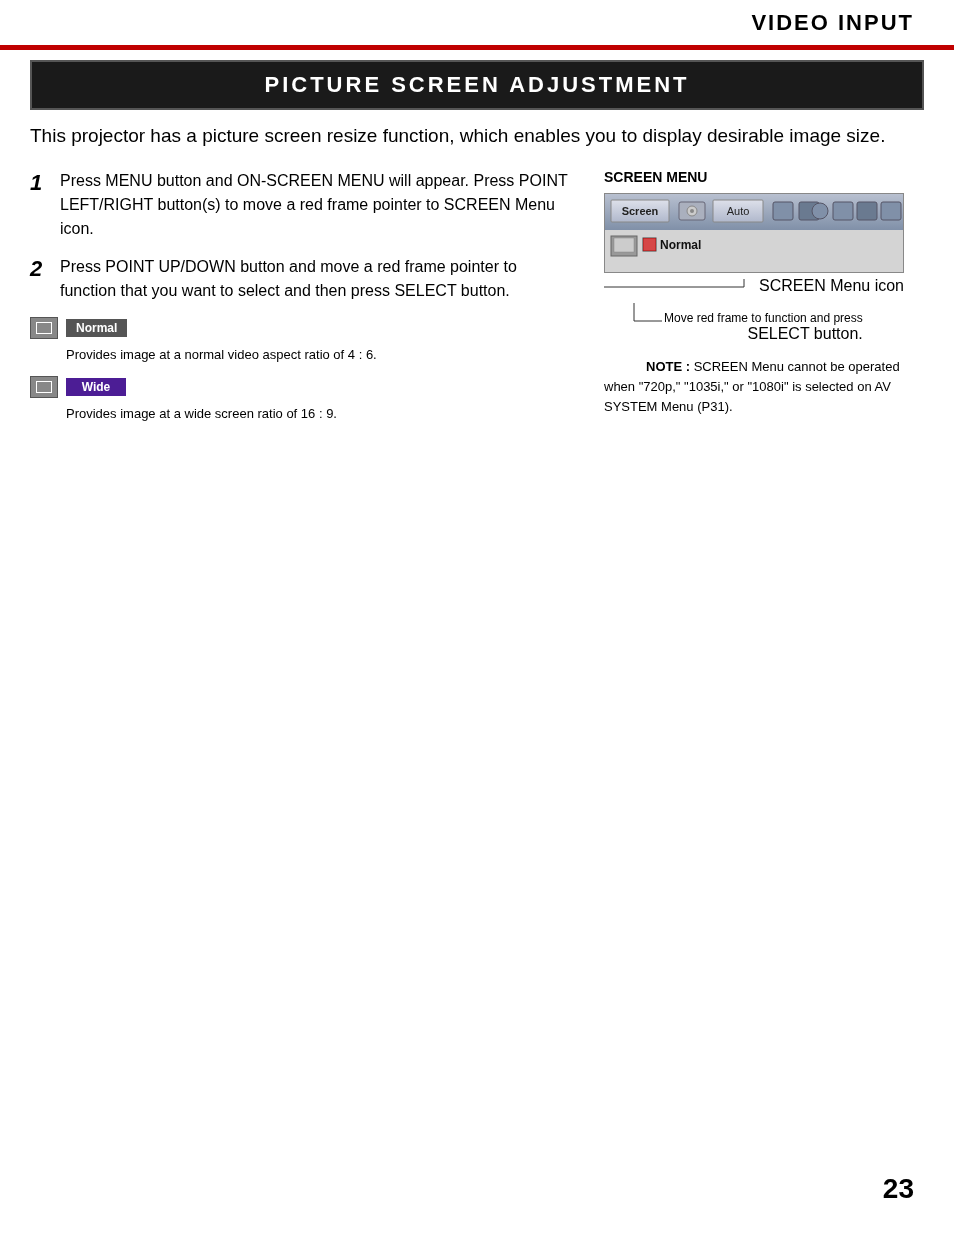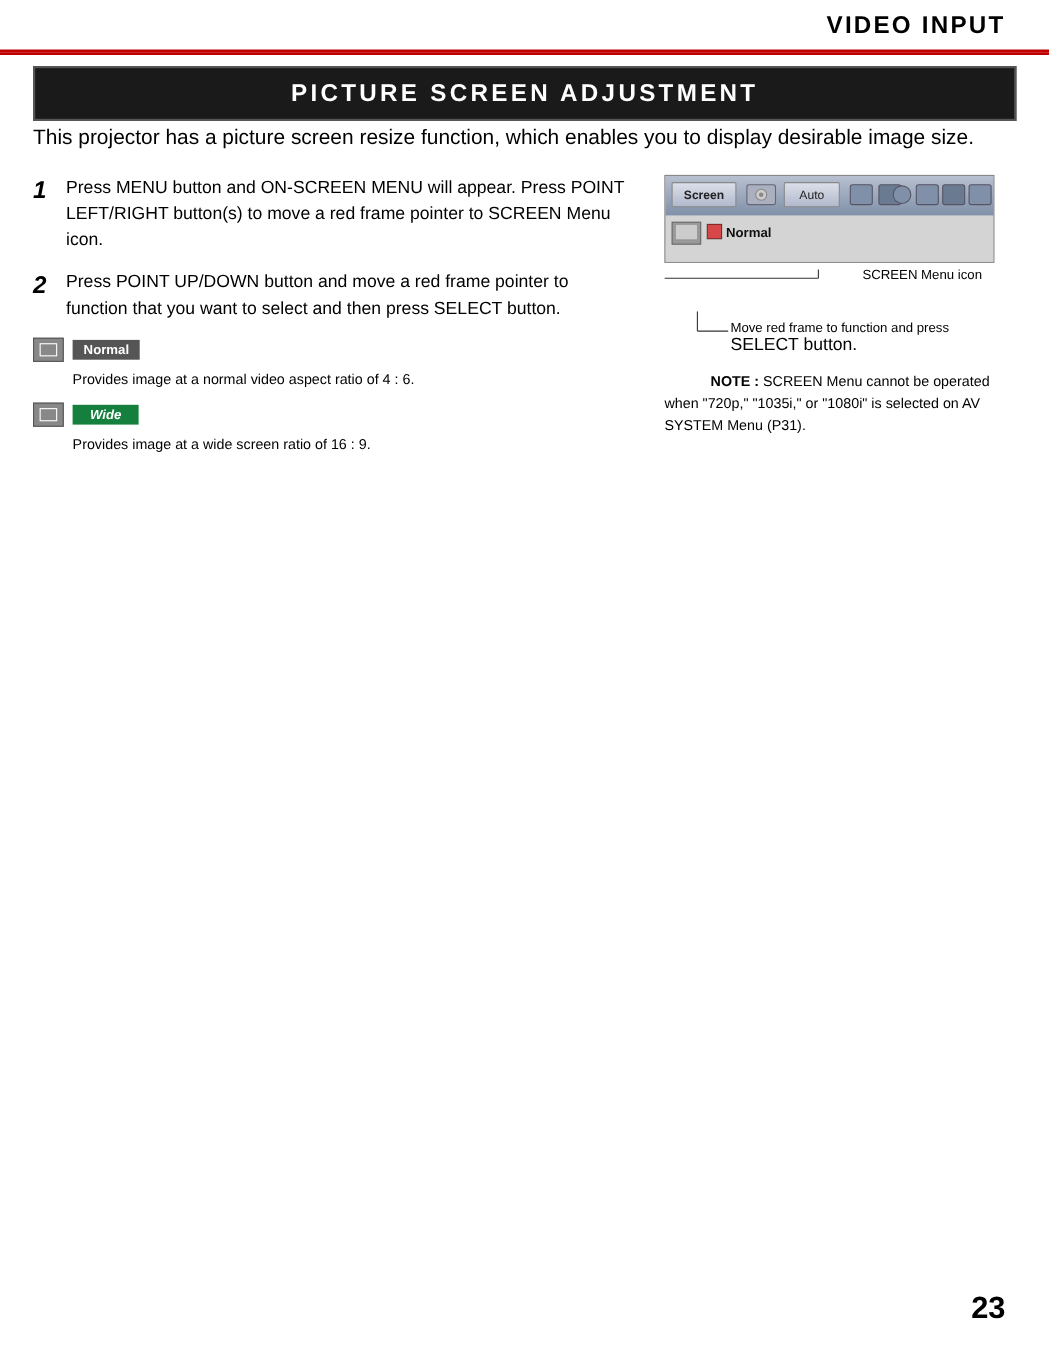--- a/index.html
+++ b/index.html
@@ -45,21 +45,21 @@
 
     
     .section-banner {
       background: #1a1a1a;
       color: #ffffff;
       text-align: center;
       font-size: 22px;
       font-weight: bold;
       letter-spacing: 3px;
       padding: 10px 0;
-      margin-bottom: 2px;
+      margin-bottom: 12px;
       border: 2px solid #555;
     }
 
     
     .intro-text {
       font-size: 19px;
       margin-bottom: 18px;
       line-height: 1.5;
     }
 
@@ -131,22 +131,21 @@
       padding: 2px 10px;
       min-width: 60px;
       text-align: center;
     }
 
     .option-label.normal {
       background: #555555;
     }
 
     .option-label.wide {
-      background: #15803d;
-      font-style: italic;
+      background: #4c1d95;
     }
 
     .option-desc {
       font-size: 13px;
       margin-bottom: 14px;
       margin-left: 36px;
     }
 
     
     .screen-menu-title {
@@ -227,20 +226,21 @@
           <div class="option-icon-inner"></div>
         </div>
         <span class="option-label wide">Wide</span>
       </div>
       <p class="option-desc">Provides image at a wide screen ratio of 16 : 9.</p>
 
     </div>
 
     <div class="right-col">
 
+      <div class="screen-menu-title">SCREEN MENU</div>
 
       <svg width="300" height="80" style="display:block; border:1.5px solid #888; background:#ccc;">
 
         <defs>
           <linearGradient id="topbar-grad" x1="0" y1="0" x2="0" y2="1">
             <stop offset="0%" stop-color="#b8c0d0"></stop>
             <stop offset="100%" stop-color="#8090a8"></stop>
           </linearGradient>
           <linearGradient id="tab-grad" x1="0" y1="0" x2="0" y2="1">
             <stop offset="0%" stop-color="#dde0ea"></stop>
@@ -279,24 +279,24 @@
         <rect x="38" y="44" width="13" height="13" fill="#cc0000" opacity="0.7"></rect>
       </svg>
 
       <div style="display:flex; flex-direction:column; margin-top:2px; width:300px;">
 
         <div style="display:flex; align-items:flex-start; margin-bottom:4px; margin-top:2px;">
           <svg width="180" height="20">
             <line x1="0" y1="10" x2="140" y2="10" stroke="#333" stroke-width="1"></line>
             <line x1="140" y1="10" x2="140" y2="2" stroke="#333" stroke-width="1"></line>
           </svg>
-          <span style="font-size:12px; white-space:nowrap;">SCREEN Menu icon</span>
+          <span style="font-size:16px; white-space:nowrap;">SCREEN Menu icon</span>
         </div>
 
-        <div style="display:flex; align-items:flex-start; margin-top:16px;">
+        <div style="display:flex; align-items:flex-start; margin-top:2px;text-align:right;">
           <svg width="60" height="36">
             <line x1="30" y1="0" x2="30" y2="18" stroke="#333" stroke-width="1"></line>
             <line x1="30" y1="18" x2="58" y2="18" stroke="#333" stroke-width="1"></line>
           </svg>
           <div style="margin-top:8px;">
             <span style="font-size:12px; display:block;">Move red frame to function and press</span>
             <span style="font-size:16px; display:block;">SELECT button.</span>
           </div>
         </div>
       </div>

